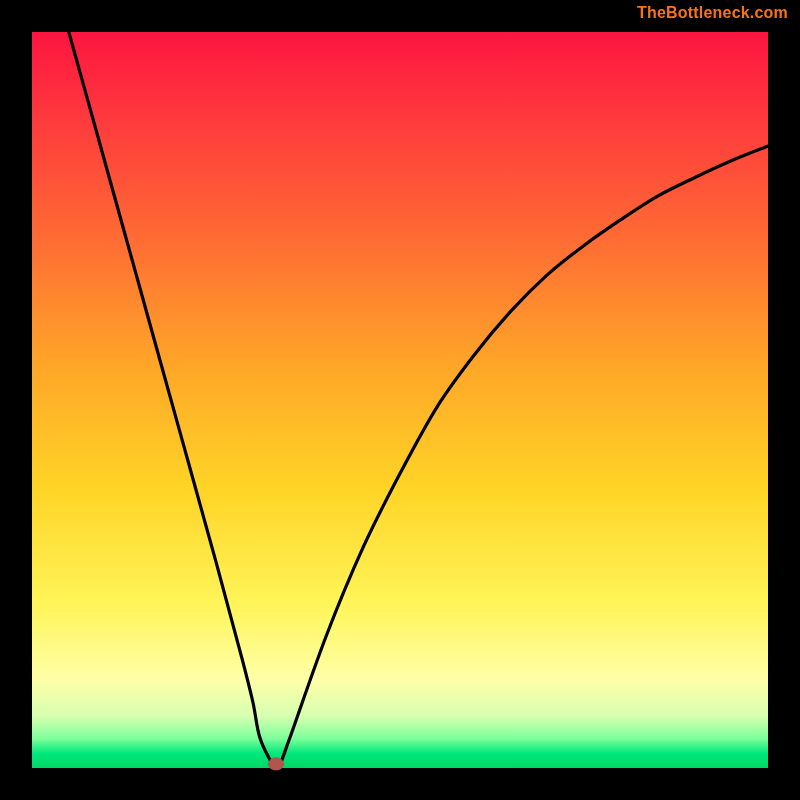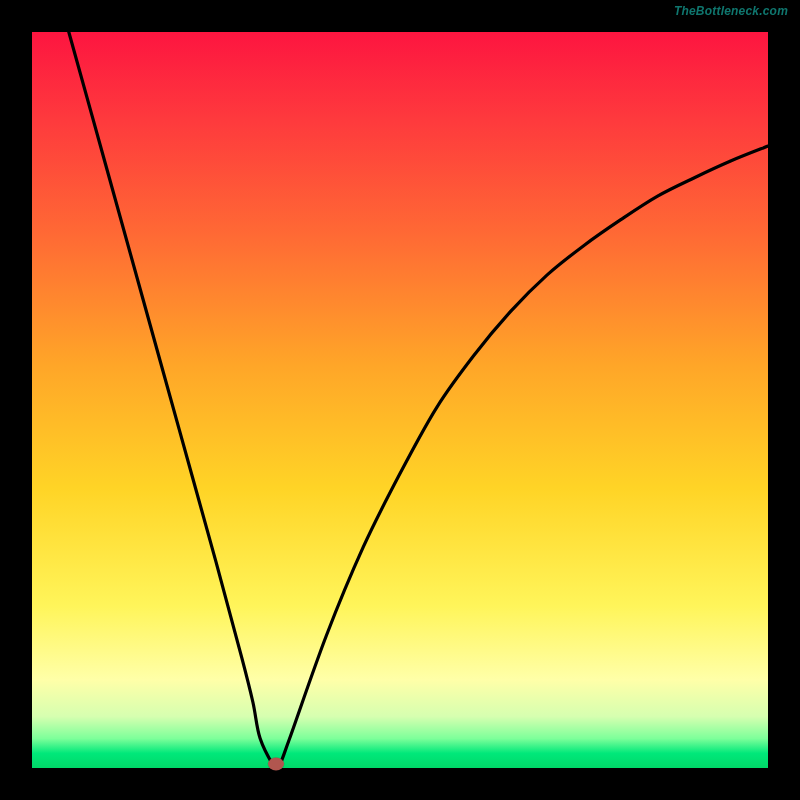--- a/index.html
+++ b/index.html
@@ -16,25 +16,24 @@
     top: 0;
     width: 800px;
     height: 800px;
     background: #000;
   }
   .watermark {
     position: absolute;
     top: 4px;
     right: 12px;
     font-family: Arial, Helvetica, sans-serif;
-    font-size: 12px;
+    font-size: 16px;
     font-weight: 600;
-    color: #0f766e;
+    color: #f97316;
     letter-spacing: 0.2px;
-    font-style: italic;
   }
   .plot-area {
     position: absolute;
     left: 32px;
     top: 32px;
     width: 736px;
     height: 736px;
     
     background: linear-gradient(
       to bottom,

